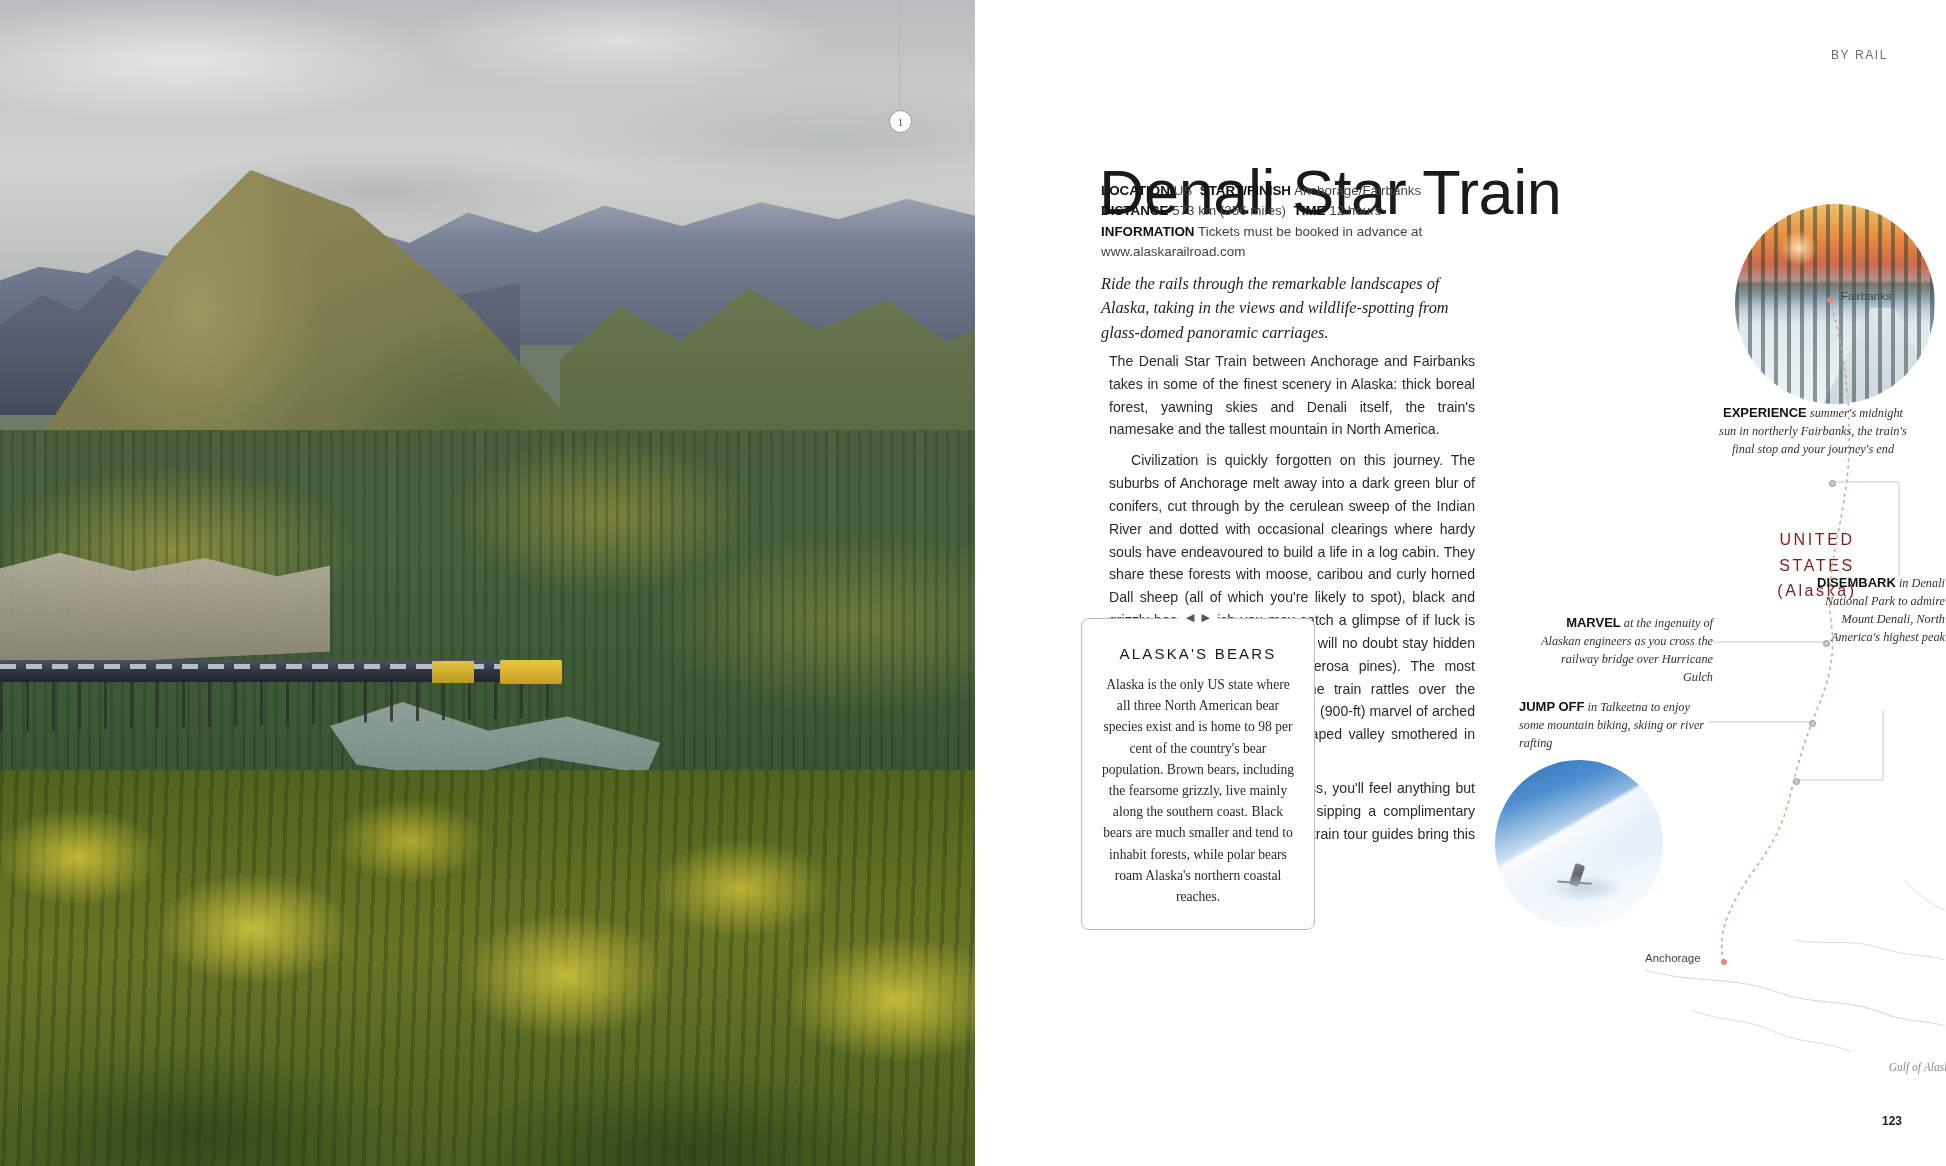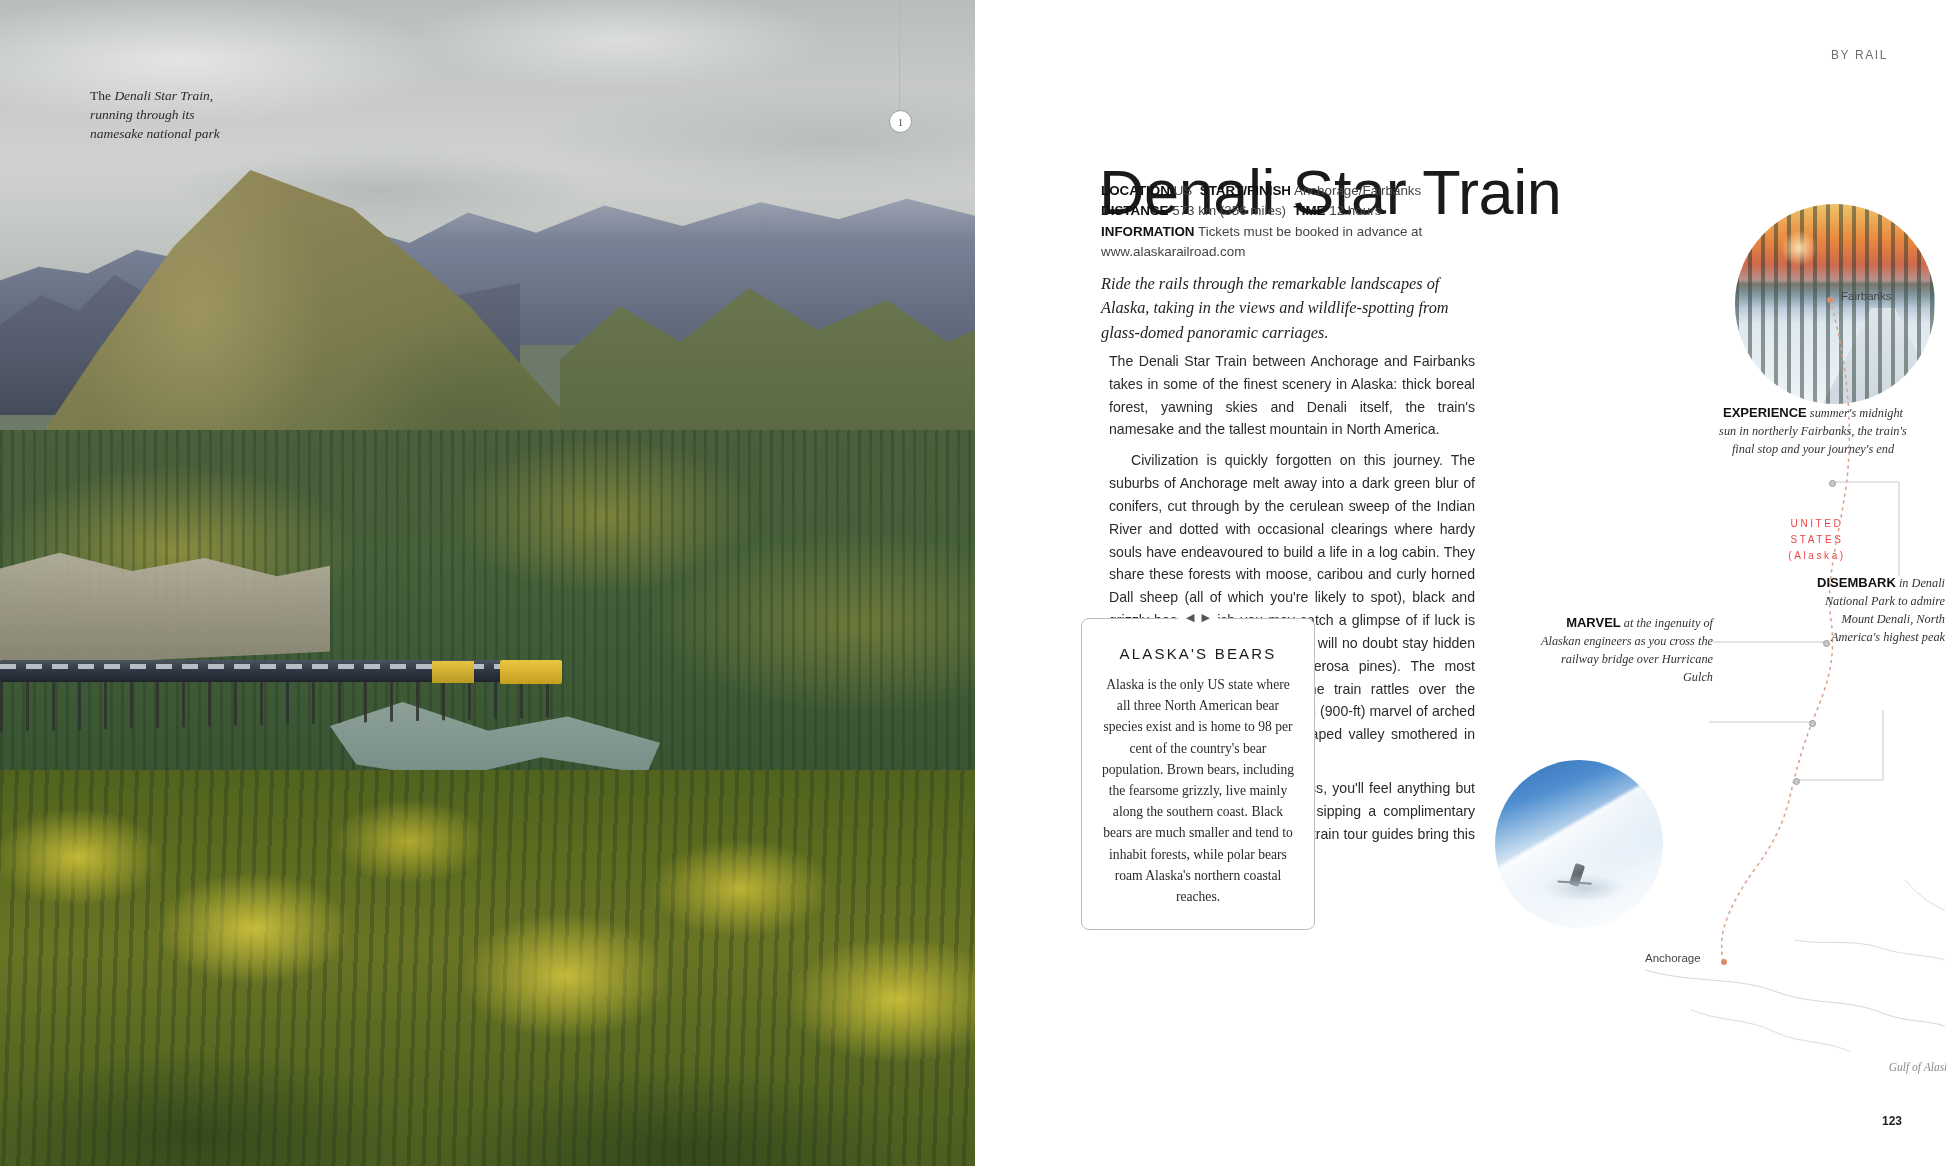--- a/index.html
+++ b/index.html
@@ -241,22 +241,22 @@
   }
   .skier{
     position:absolute;left:46%;top:62%;width:10px;height:22px;
     background:#232a33;transform:rotate(18deg);border-radius:2px;
   }
   .skier:after{
     content:"";position:absolute;left:-12px;top:18px;width:34px;height:2px;background:#2b323b;transform:rotate(-14deg);
   }
 
   .usa-label{
-    position:absolute;left:262px;top:336px;width:120px;text-align:center;
-    font-size:10px;letter-spacing:2.6px;color:#ef4444;line-height:1.6;
+    position:absolute;left:262px;top:347px;width:120px;text-align:center;
+    font-size:16px;letter-spacing:2.6px;color:#7f1d1d;line-height:1.6;
   }
   
   .route{position:absolute;left:0;top:0;width:450px;height:960px;}
   .city-dot{
     position:absolute;width:6px;height:6px;border-radius:50%;background:#e08a6a;
   }
   .city-label{
     position:absolute;font-size:11.5px;color:#444;white-space:nowrap;
   }
   .stop-dot{
@@ -293,26 +293,20 @@
     <div class="cliff"></div>
     <div class="river"></div>
     <div class="trestle">
       <div class="legs"></div>
       <div class="train"></div>
       <div class="train-loco2"></div>
       <div class="train-loco"></div>
     </div>
     <div class="fg-trees"></div>
 
-    <div class="photo-caption">
-      <span>The</span>
-      <em><span>Denali Star Train,</span><br>
-      <span>running through its</span><br>
-      <span>namesake national park</span></em>
-    </div>
   </div>
 
   <div class="text-page">
 
     <div class="by-rail">BY RAIL</div>
 
     <div class="lead-line" style="left:-76px;top:0;height:112px;"></div>
     <div class="badge-1" style="left:-86px;top:110px;">1</div>
 
     <h1 class="title">Denali Star Train</h1>
@@ -399,20 +393,24 @@
       <div class="ann r" style="left:300px;top:394px;width:150px;">
         <b>DISEMBARK</b>
         <i>in Denali National Park to admire Mount Denali, North America's highest peak</i>
       </div>
 
       <div class="ann r" style="left:40px;top:434px;width:178px;">
         <b>MARVEL</b>
         <i>at the ingenuity of Alaskan engineers as you cross the railway bridge over Hurricane Gulch</i>
       </div>
 
+      <div class="ann" style="left:24px;top:518px;width:190px;">
+        <b>JUMP OFF</b>
+        <i>in Talkeetna to enjoy some mountain biking, skiing or river rafting</i>
+      </div>
 
 
       <div class="gulf">Gulf of Alaska</div>
     </div>
 
     <div class="folio">123</div>
   </div>
 </div>
 
 </body></html>

